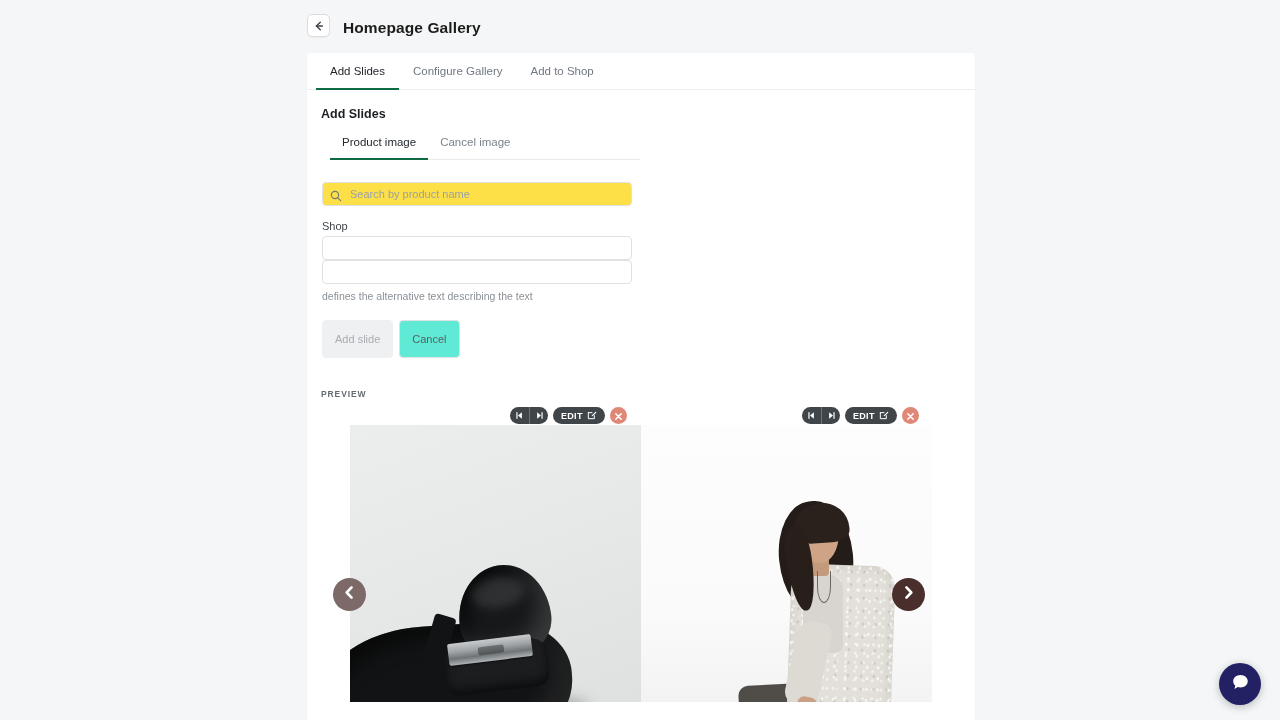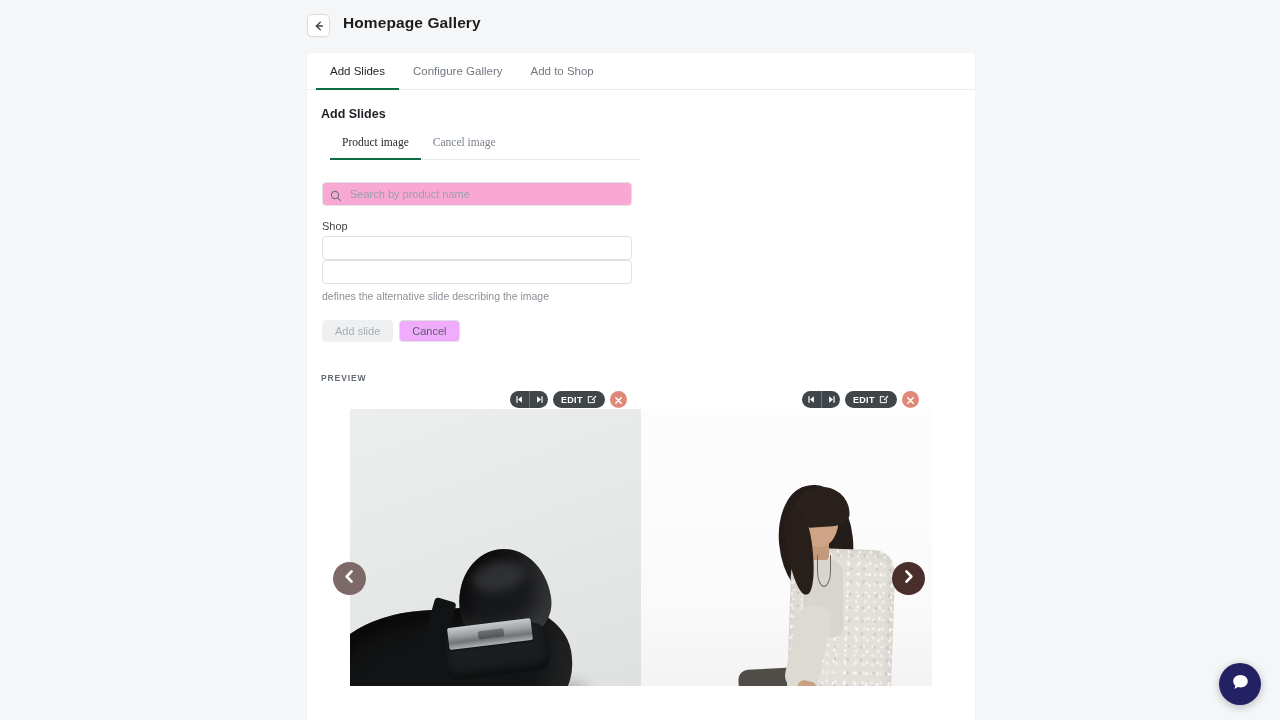--- a/index.html
+++ b/index.html
@@ -6,21 +6,21 @@
   html, body {
     width: 1280px; height: 720px;
     background: #f5f6f7;
     font-family: "Liberation Sans", sans-serif;
     overflow: hidden;
   }
 
   
   .topbar {
     position: absolute; left: 307px; top: 14px;
-    display: flex; align-items: flex-start; gap: 13px;
+    display: flex; align-items: flex-end; gap: 13px;
   }
   .back-btn {
     width: 23px; height: 23px;
     background: #ffffff;
     border: 1px solid #dcdcdc;
     border-radius: 5px;
     display: flex; align-items: center; justify-content: center;
     cursor: pointer;
     box-shadow: 0 1px 1px rgba(0,0,0,0.04);
   }
@@ -86,21 +86,20 @@
     border-bottom: 1px solid #e8eaec;
     height: 24px;
   }
   .subtab {
     position: relative;
     font-size: 11.5px;
     color: #7b838c;
     padding: 0 12px 6px 12px;
     cursor: pointer;
     white-space: nowrap;
-    font-family: Liberation Serif, serif;
   }
   .subtab.active { color: #24292e; }
   .subtab.active::after {
     content: "";
     position: absolute; left: 0; right: 0; bottom: -1px;
     height: 2.5px;
     background: #0f6b42;
   }
 
   
@@ -113,21 +112,21 @@
   .search-box input {
     width: 100%;
     height: 24px;
     border: 1px solid #dfe1e4;
     border-radius: 4px;
     padding: 0 8px 0 27px;
     font-size: 11px;
     color: #2b2f33;
     font-family: "Liberation Sans", sans-serif;
     outline: none;
-    background: #f9a8d4;
+    background: #fde047;
   }
   .search-box input::placeholder { color: #9aa0a6; }
   .search-icon {
     position: absolute; left: 8px; top: 50%;
     transform: translateY(-50%);
     width: 12px; height: 12px;
     pointer-events: none;
   }
 
   .field-label {
@@ -155,35 +154,35 @@
     margin-top: 6px;
   }
 
   
   .actions {
     display: flex;
     gap: 6px;
     margin-top: 18px;
   }
   .btn {
-    height: 22px;
+    height: 38px;
     padding: 0 12px;
     font-size: 11px;
     border-radius: 4px;
     font-family: "Liberation Sans", sans-serif;
     display: flex; align-items: center; justify-content: center;
     cursor: pointer;
   }
   .btn-disabled {
     background: #eff0f1;
     color: #a8adb2;
     border: 1px solid #eff0f1;
   }
   .btn-secondary {
-    background: #f0abfc;
+    background: #5eead4;
     color: #5a6067;
     border: 1px solid #dfe1e4;
   }
 
   
   .preview-label {
     font-size: 8.5px;
     font-weight: bold;
     letter-spacing: .9px;
     color: #646b72;
@@ -524,21 +523,21 @@
           </svg>
         </span>
         <input type="text" placeholder="Search by product name" style="">
       </div>
 
       <div class="field-label">Shop</div>
       <input class="text-input" type="text" placeholder="" style="">
 
       <input class="text-input" type="text" placeholder="" style="">
 
-      <div class="help-text">defines the alternative slide describing the image</div>
+      <div class="help-text">defines the alternative text describing the text</div>
 
       <div class="actions">
         <div class="btn btn-disabled">Add slide</div>
         <div class="btn btn-secondary">Cancel</div>
       </div>
 
     </div>
 
     <div class="preview-label">PREVIEW</div>
 

